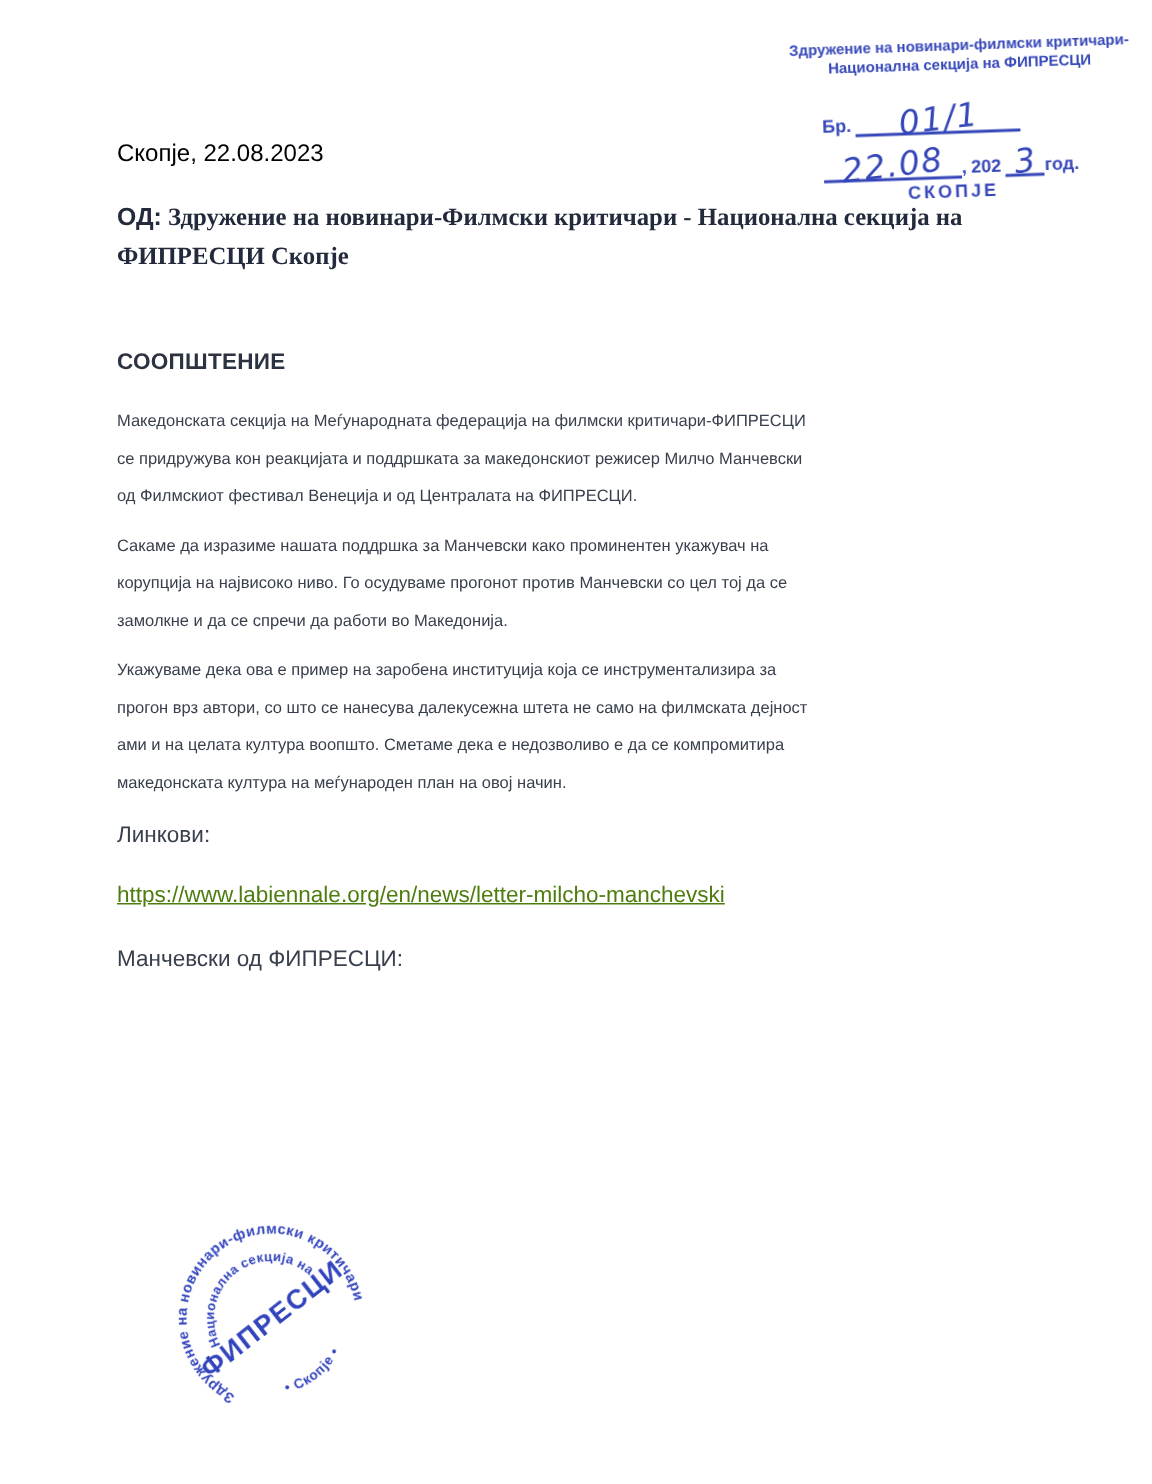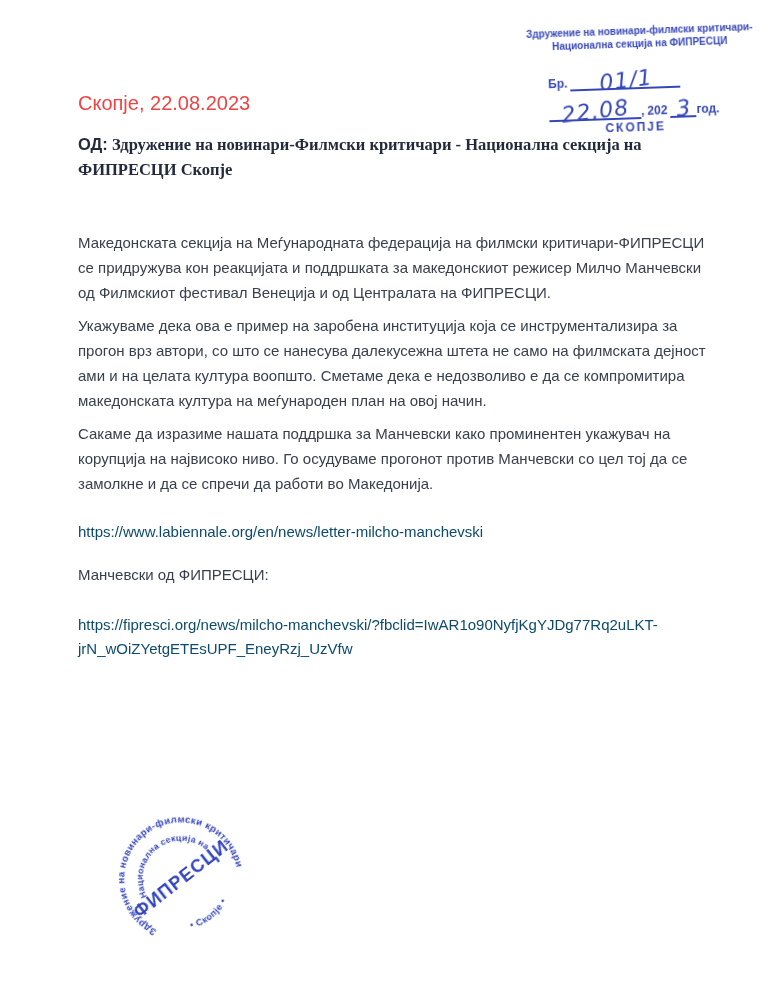--- a/index.html
+++ b/index.html
@@ -10,46 +10,46 @@
     overflow:hidden;
     font-family:"Liberation Sans",sans-serif;
     color:#39404d;
   }
 
   
   .content{
     position:absolute;left:78px;top:92px;width:660px;
   }
   .date-line{
-    font-size:20px;line-height:22px;margin:0 0 18px 0;color:#ef4444;
+    font-size:16px;line-height:22px;margin:0 0 18px 0;color:#000000;
   }
   .from-line{
     font-size:16.5px;line-height:25px;font-weight:bold;
     color:#222a3c;margin:0 0 48px 0;white-space:pre-line;
     font-family:"Liberation Serif",serif;
   }
   .from-label{
     font-family:"Liberation Sans",sans-serif;
     font-weight:bold;color:#232b3d;
   }
   .heading{
     font-size:15px;line-height:22px;font-weight:bold;color:#2b3240;
     margin:0 0 16px 0;letter-spacing:.2px;
   }
   .para{
-    font-size:15px;line-height:25px;margin:0 0 8px 0;
+    font-size:11px;line-height:25px;margin:0 0 8px 0;
     white-space:pre-line;color:#39404d;
   }
   .label-line{
     font-size:15px;line-height:25px;margin:9px 0 10px 0;color:#39404d;
   }
   .url{
     display:inline-block;
-    font-size:15px;line-height:24px;margin:16px 0 9px 0;
-    color:#0c4a6e;
+    font-size:15px;line-height:24px;margin:6px 0 9px 0;
+    color:#4d7c0f;text-decoration:underline;
     white-space:pre-line;cursor:pointer;
   }
 
   
   .stamp-top{
     position:absolute;top:24px;right:8px;width:238px;
     color:#2b3db5;transform:rotate(-2deg);
     filter:blur(.2px);opacity:.95;
   }
   .stamp-top .s-line{
@@ -110,38 +110,38 @@
       <div class="s-city">СКОПЈЕ</div>
     </div>
   </div>
 
   <div class="content">
     <p class="date-line">Скопје, 22.08.2023</p>
 
     <p class="from-line"><span class="from-label">ОД:</span><span> Здружение на новинари-Филмски критичари - Национална секција на
 ФИПРЕСЦИ Скопје</span></p>
 
+    <p class="heading">СООПШТЕНИЕ</p>
 
     <p class="para">Македонската секција на Меѓународната федерација на филмски критичари-ФИПРЕСЦИ
 се придружува кон реакцијата и поддршката за македонскиот режисер Милчо Манчевски
 од Филмскиот фестивал Венеција и од Централата на ФИПРЕСЦИ.</p>
+    <p class="para">Сакаме да изразиме нашата поддршка за Манчевски како проминентен укажувач на
+корупција на највисоко ниво. Го осудуваме прогонот против Манчевски со цел тој да се
+замолкне и да се спречи да работи во Македонија.</p>
     <p class="para">Укажуваме дека ова е пример на заробена институција која се инструментализира за
 прогон врз автори, со што се нанесува далекусежна штета не само на филмската дејност
 ами и на целата култура воопшто. Сметаме дека е недозволиво е да се компромитира
 македонската култура на меѓународен план на овој начин.</p>
-    <p class="para">Сакаме да изразиме нашата поддршка за Манчевски како проминентен укажувач на
-корупција на највисоко ниво. Го осудуваме прогонот против Манчевски со цел тој да се
-замолкне и да се спречи да работи во Македонија.</p>
 
+    <p class="label-line">Линкови:</p>
 
     <a class="url">https://www.labiennale.org/en/news/letter-milcho-manchevski</a>
 
     <p class="label-line">Манчевски од ФИПРЕСЦИ:</p>
-    <a class="url">https://fipresci.org/news/milcho-manchevski/?fbclid=IwAR1o90NyfjKgYJDg77Rq2uLKT-
-jrN_wOiZYetgETEsUPF_EneyRzj_UzVfw</a>
   </div>
 
   <div class="stamp-round">
     <svg viewBox="0 0 160 160">
       <defs>
         <path id="outerArc" d="M 36.2 123.8 A 62 62 0 1 1 123.8 123.8"></path>
         <path id="bottomArc" d="M 30 104 A 56 56 0 0 0 130 104"></path>
         <path id="innerArc" d="M 38 80 A 42 42 0 1 1 122 80"></path>
       </defs>
       <text fill="#2336b8" font-size="10.6" font-weight="bold" font-family="Liberation Sans, sans-serif" letter-spacing=".4">

